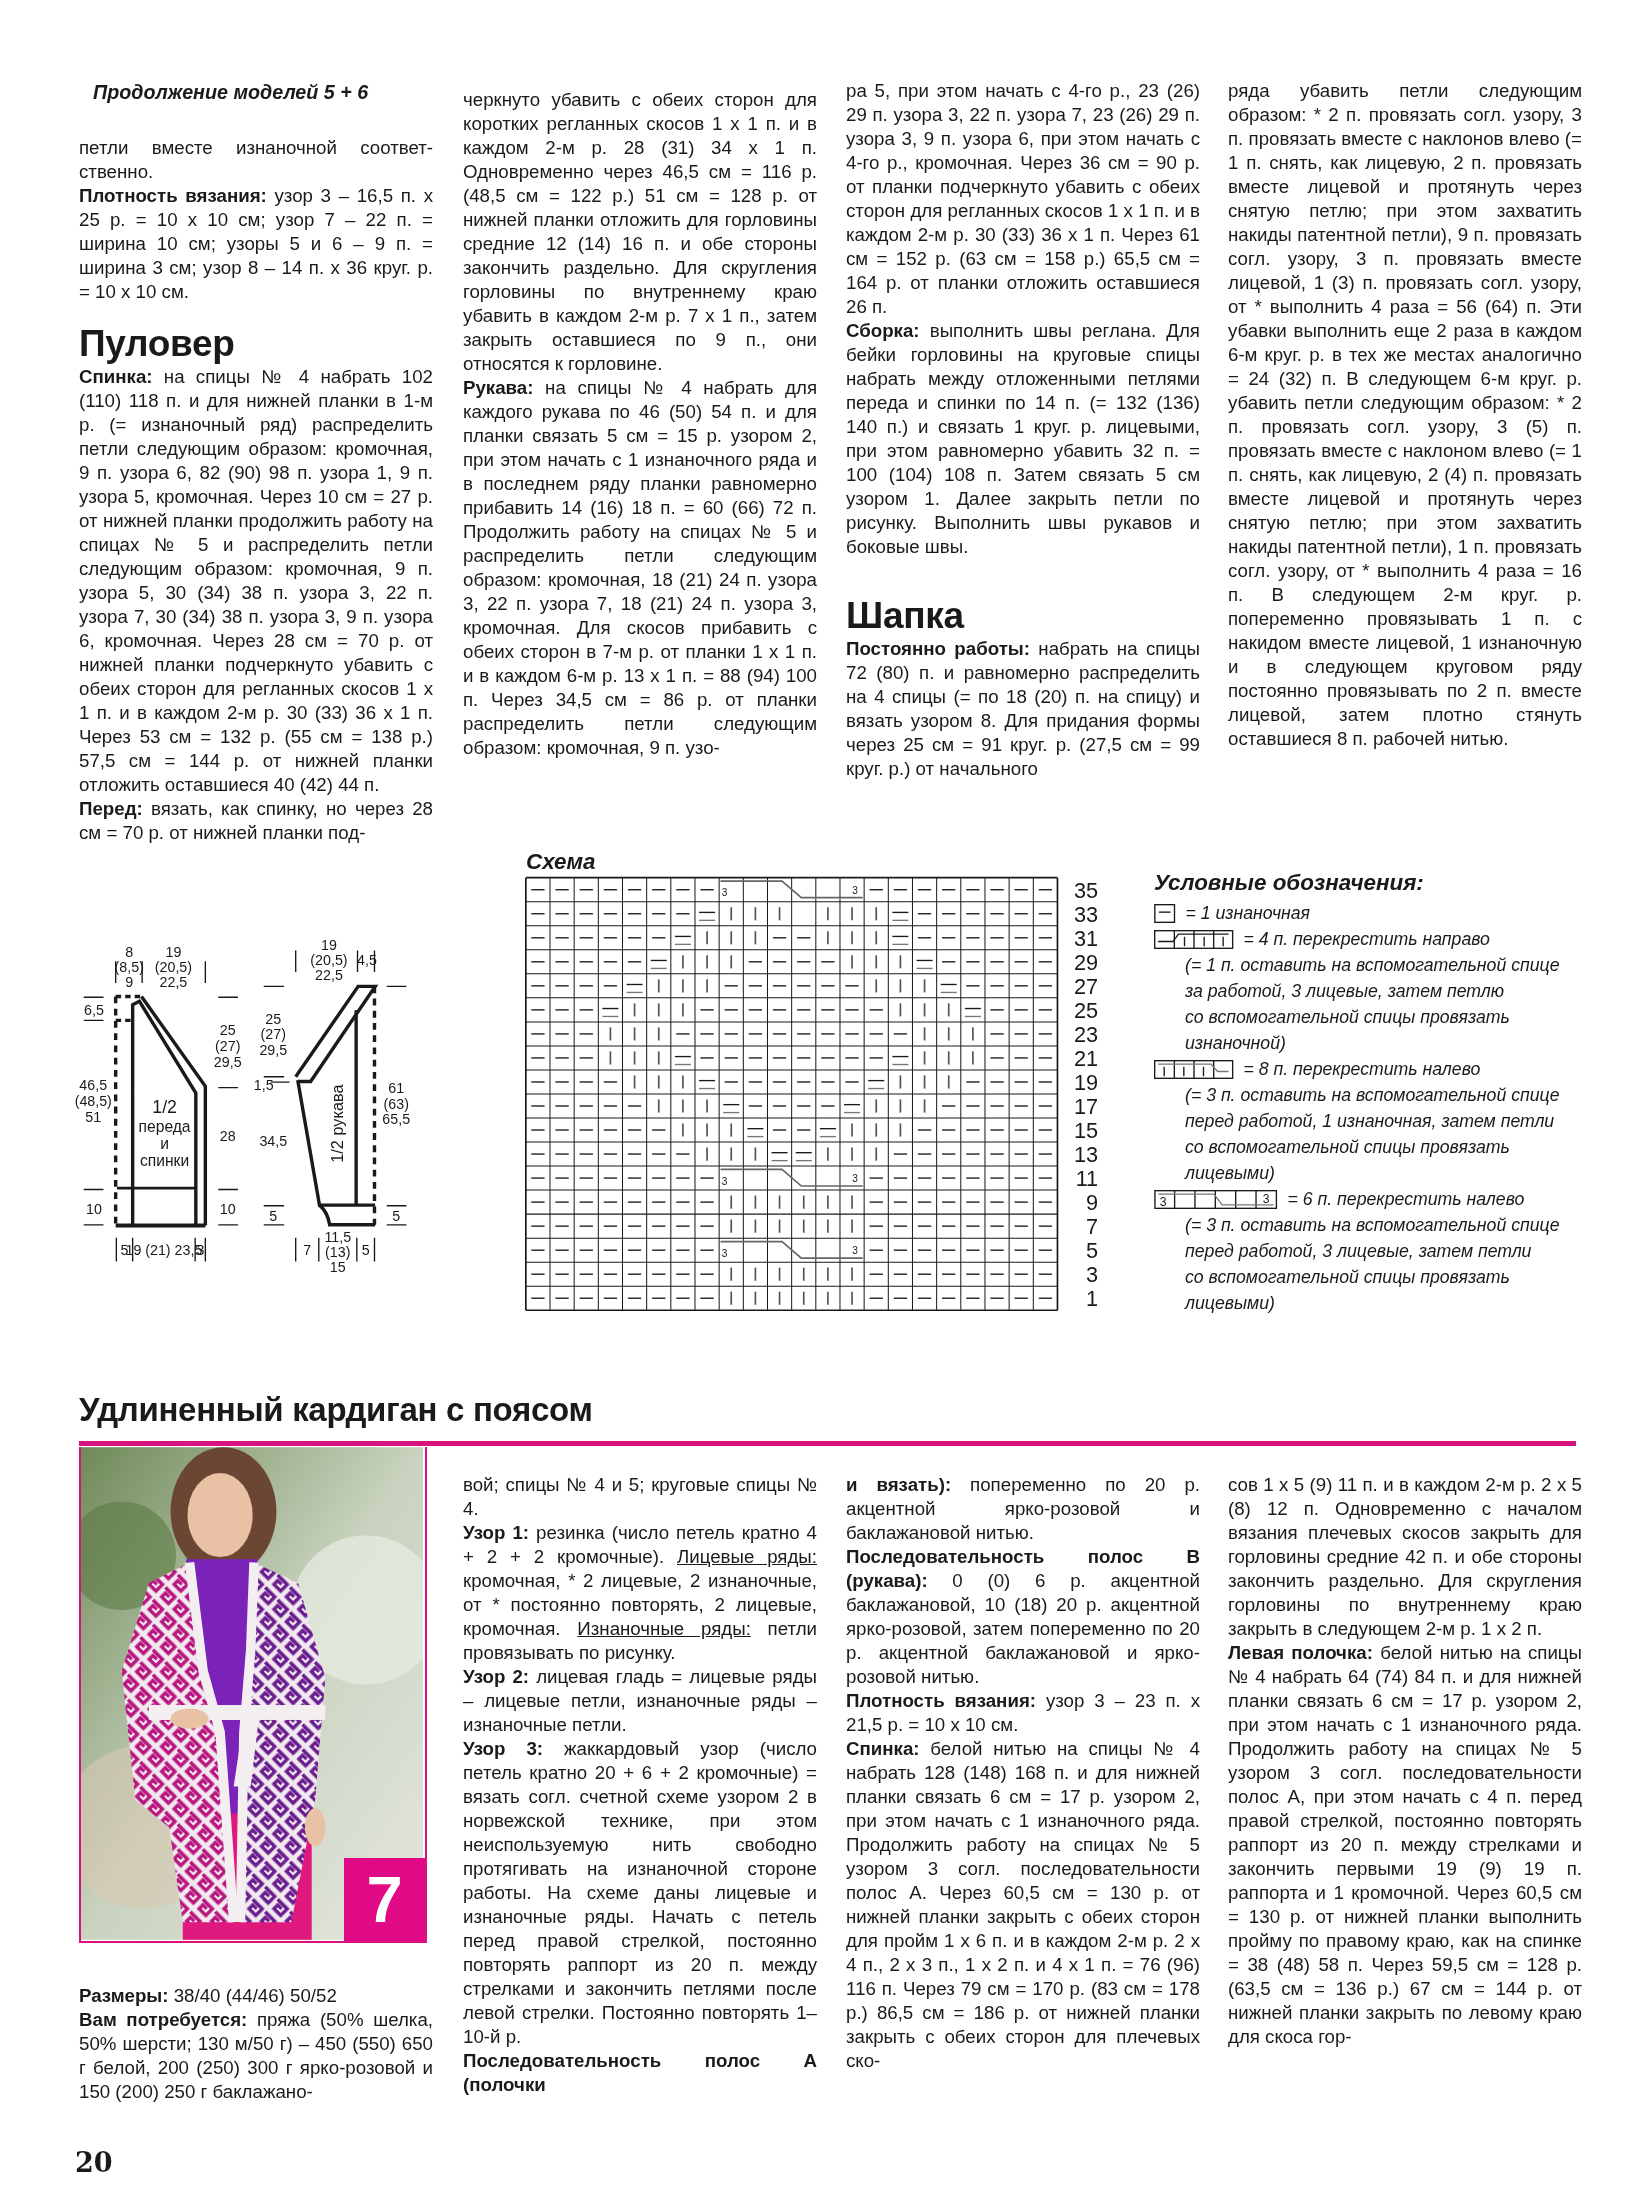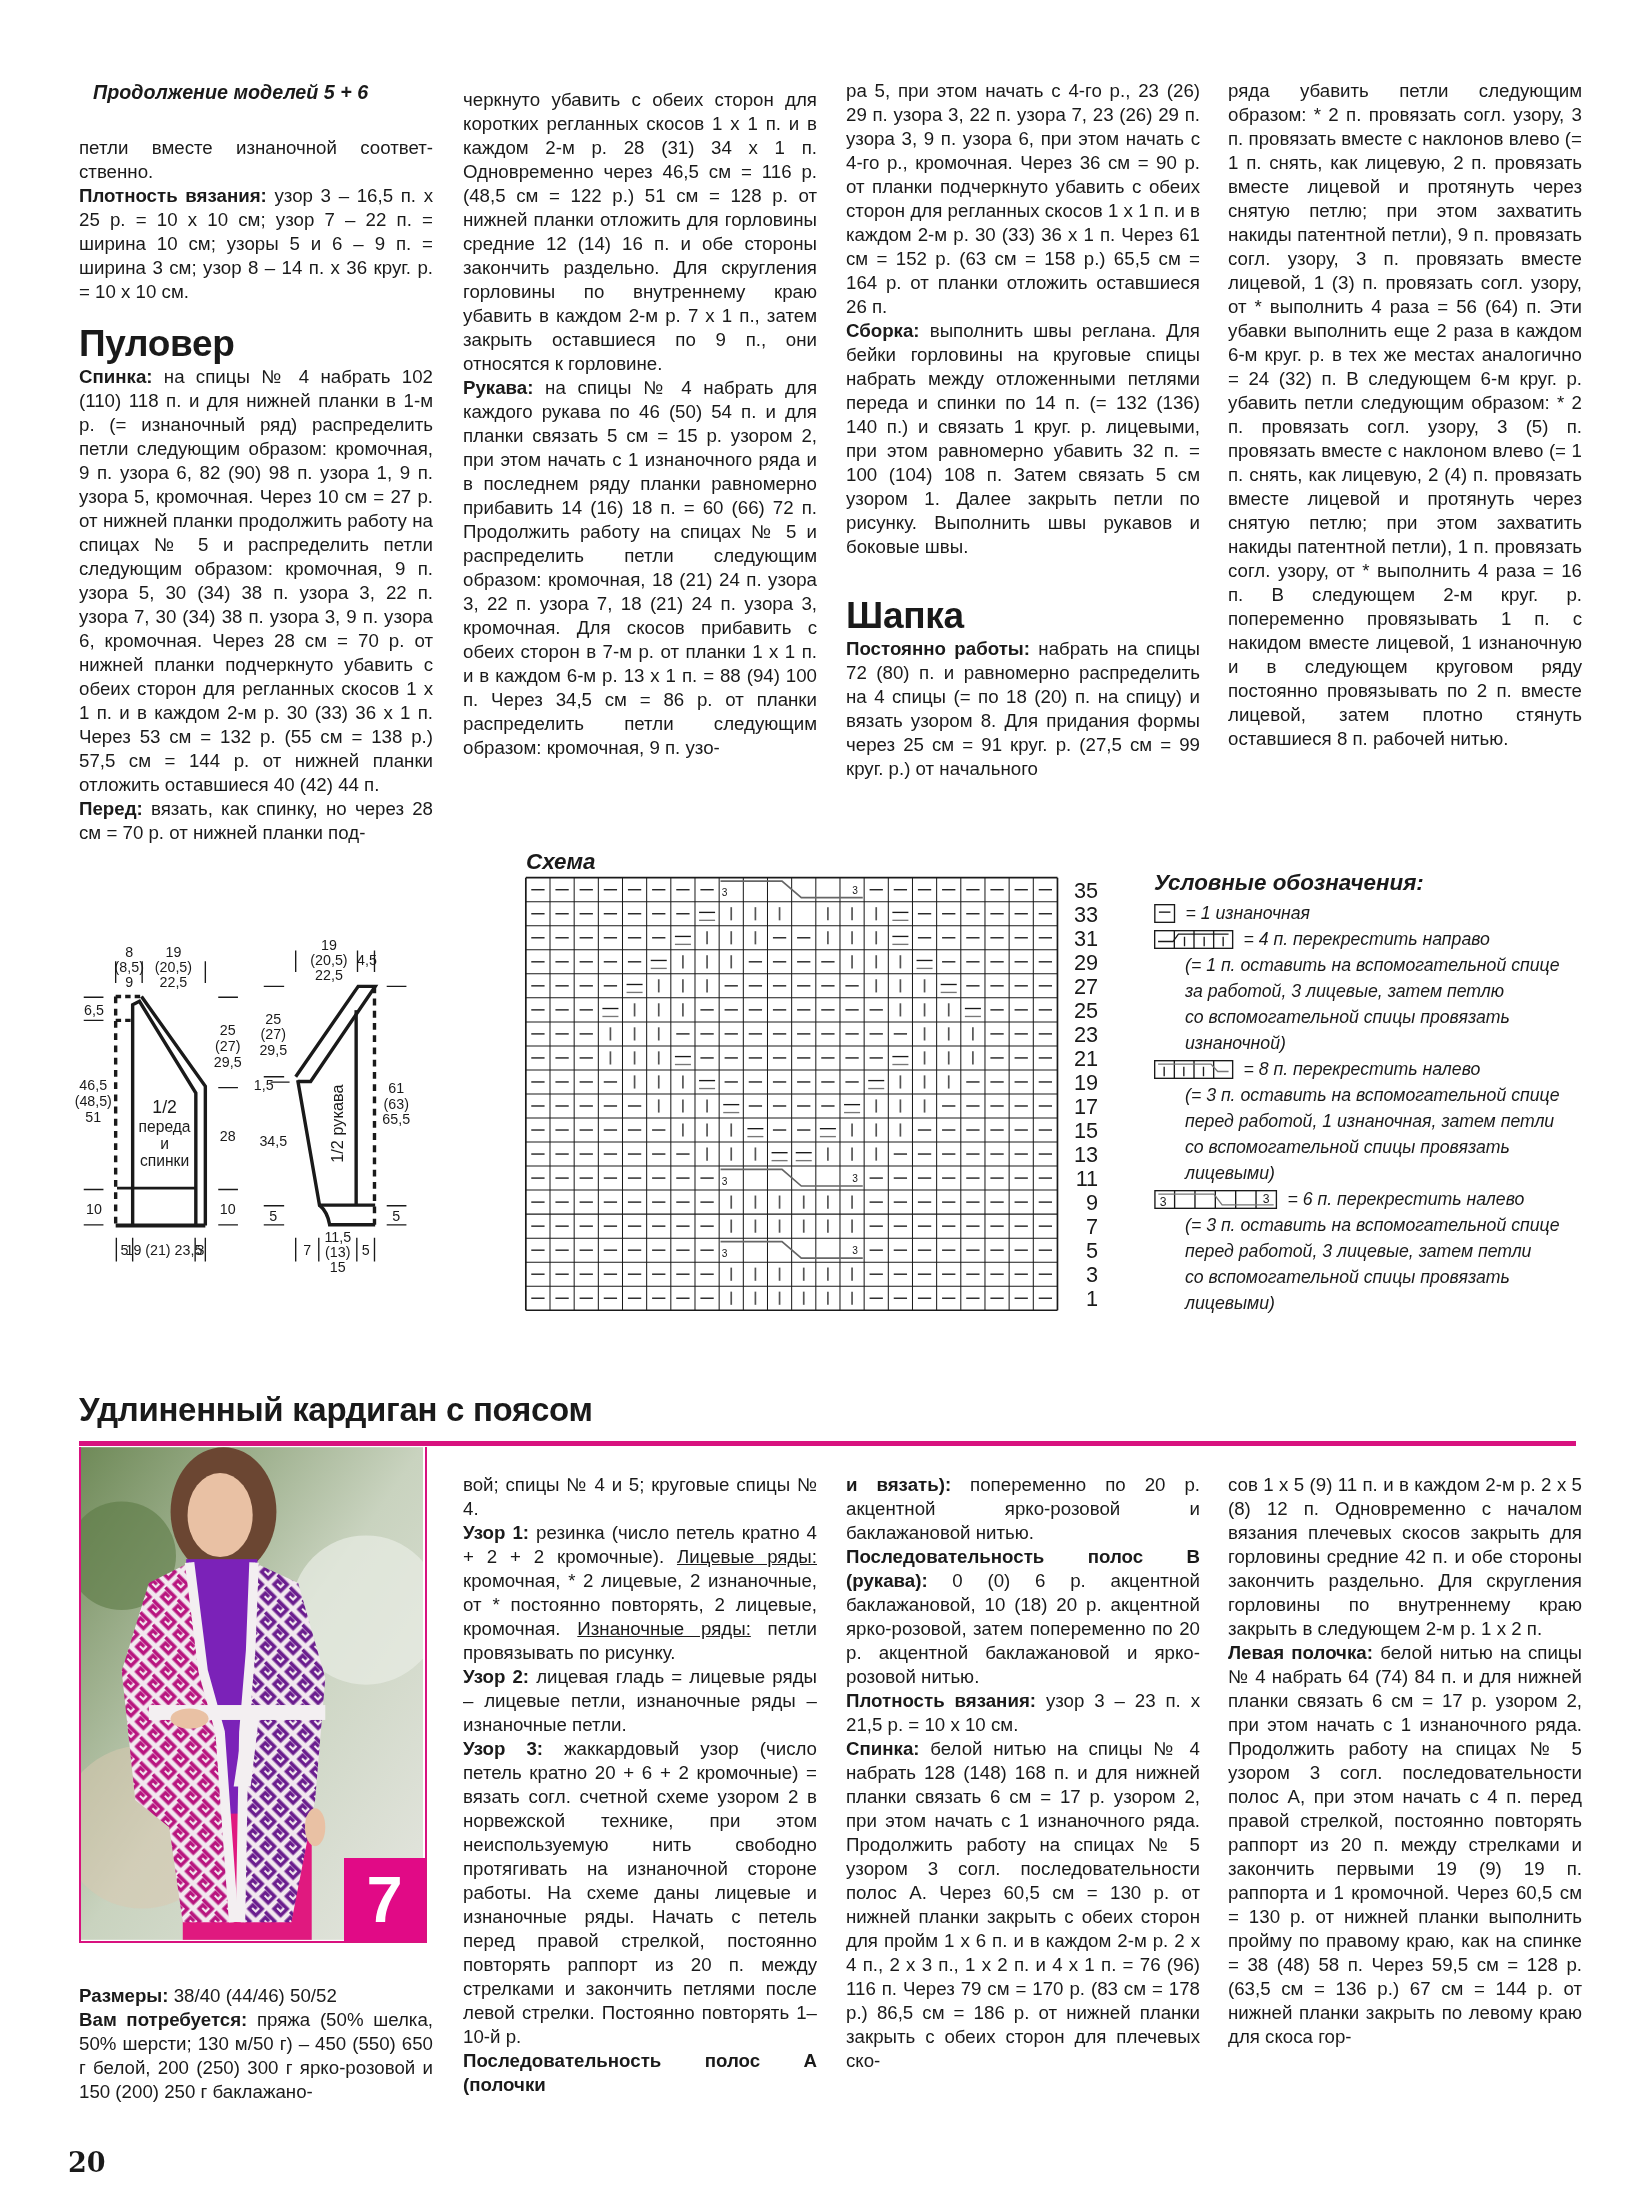--- a/index.html
+++ b/index.html
@@ -32,21 +32,21 @@
   #legend .sub { font-size: 17.7px; font-style: italic; padding-left: 31px; line-height: 26px; }
   
   #sec-title { position: absolute; left: 79px; top: 1391px; font-size: 33px; font-weight: bold; letter-spacing: -0.3px; }
   #pink-rule { position: absolute; left: 79px; top: 1441px; width: 1497px; height: 5.4px; background: #d8127f; }
   #photo { position: absolute; left: 79px; top: 1447px; width: 348px; height: 496px; border: 2.7px solid #d8127f; border-top: none; overflow: hidden; }
   #model-badge { position: absolute; right: 0; bottom: 0; width: 81px; height: 83px; background: #e10a86; color: #fff; font-size: 65px; font-weight: bold; display: flex; align-items: center; justify-content: center; }
   #c5 { left: 79px; top: 1984px; }
   #c6 { left: 463px; top: 1473px; }
   #c7 { left: 846px; top: 1473px; }
   #c8 { left: 1228px; top: 1473px; }
-  #page-num { position: absolute; left: 68px; top: 2147px; font-family: "DejaVu Serif", serif; font-size: 27px; font-weight: bold; }
+  #page-num { position: absolute; left: 75px; top: 2147px; font-family: "DejaVu Serif", serif; font-size: 27px; font-weight: bold; }
 </style>
 </head>
 <body>
 
 <div class="cont-title">Продолжение моделей 5 + 6</div>
 
 <div class="col" id="c1">
   <p>петли вместе изнаночной соответ­ственно.</p>
   <p><b>Плотность вязания:</b><span> узор 3 – 16,5 п. х 25 р. = 10 х 10 см; узор 7 – 22 п. = ширина 10 см; узоры 5 и 6 – 9 п. = ширина 3 см; узор 8 – 14 п. х 36 круг. р. = 10 х 10 см.</span></p>
   <div class="h2">Пуловер</div>

